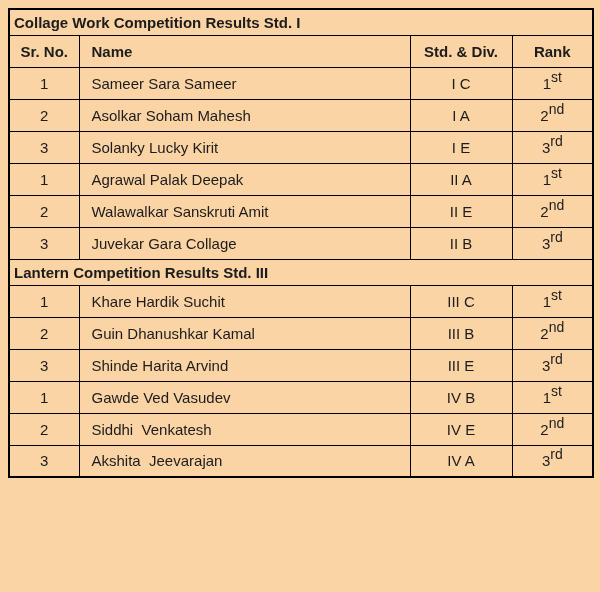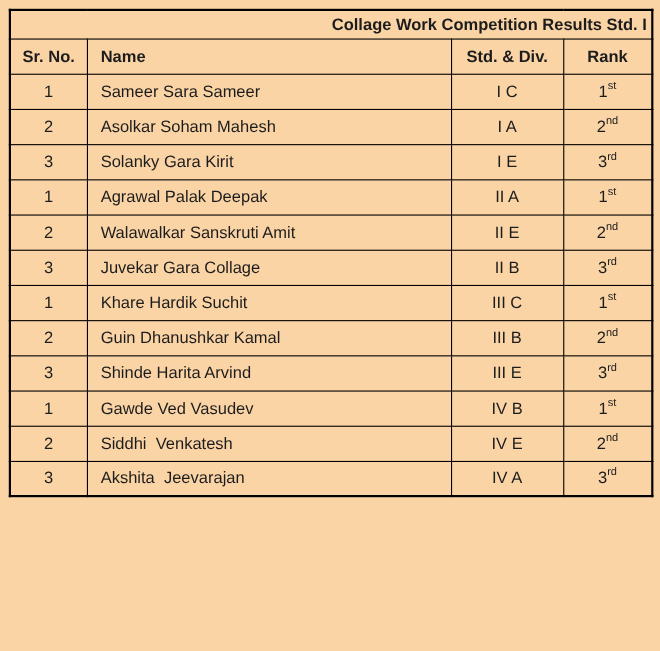--- a/index.html
+++ b/index.html
@@ -31,38 +31,38 @@
   col.c-rank { width: 81px; }
   td {
     border: 1px solid #000;
     font-size: 15px;
     height: 32px;
     vertical-align: middle;
     padding: 0 4px;
     box-sizing: border-box;
   }
   td.section-title {
-    text-align: right;
+    text-align: left;
     font-weight: bold;
     height: 26px;
     font-size: 15px;
   }
   tr.head-row td {
     font-weight: bold;
   }
   td.cell-sr, td.cell-std, td.cell-rank {
     text-align: center;
   }
   td.cell-name {
     text-align: left;
     padding-left: 12px;
     white-space: pre-wrap;
   }
   td.cell-rank sup {
-    font-size: 10px;
+    font-size: 14px;
     line-height: 0;
     position: relative;
     top: -1px;
   }
 </style>
 </head>
 <body>
 
 <div class="sheet">
   <table class="results">
@@ -89,41 +89,44 @@
           <td class="cell-rank"><span>1</span><sup>st</sup></td>
         </tr>
         <tr>
           <td class="cell-sr">2</td>
           <td class="cell-name">Asolkar Soham Mahesh</td>
           <td class="cell-std">I A</td>
           <td class="cell-rank"><span>2</span><sup>nd</sup></td>
         </tr>
         <tr>
           <td class="cell-sr">3</td>
-          <td class="cell-name">Solanky Gara Kirit</td>
+          <td class="cell-name">Solanky Lucky Kirit</td>
           <td class="cell-std">I E</td>
           <td class="cell-rank"><span>3</span><sup>rd</sup></td>
         </tr>
         <tr>
           <td class="cell-sr">1</td>
           <td class="cell-name">Agrawal Palak Deepak</td>
           <td class="cell-std">II A</td>
           <td class="cell-rank"><span>1</span><sup>st</sup></td>
         </tr>
         <tr>
           <td class="cell-sr">2</td>
           <td class="cell-name">Walawalkar Sanskruti Amit</td>
           <td class="cell-std">II E</td>
           <td class="cell-rank"><span>2</span><sup>nd</sup></td>
         </tr>
         <tr>
           <td class="cell-sr">3</td>
           <td class="cell-name">Juvekar Gara Collage</td>
           <td class="cell-std">II B</td>
           <td class="cell-rank"><span>3</span><sup>rd</sup></td>
+        </tr>
+        <tr>
+          <td class="section-title" colspan="4">Lantern Competition Results Std. III</td>
         </tr>
         <tr>
           <td class="cell-sr">1</td>
           <td class="cell-name">Khare Hardik Suchit</td>
           <td class="cell-std">III C</td>
           <td class="cell-rank"><span>1</span><sup>st</sup></td>
         </tr>
         <tr>
           <td class="cell-sr">2</td>
           <td class="cell-name">Guin Dhanushkar Kamal</td>

